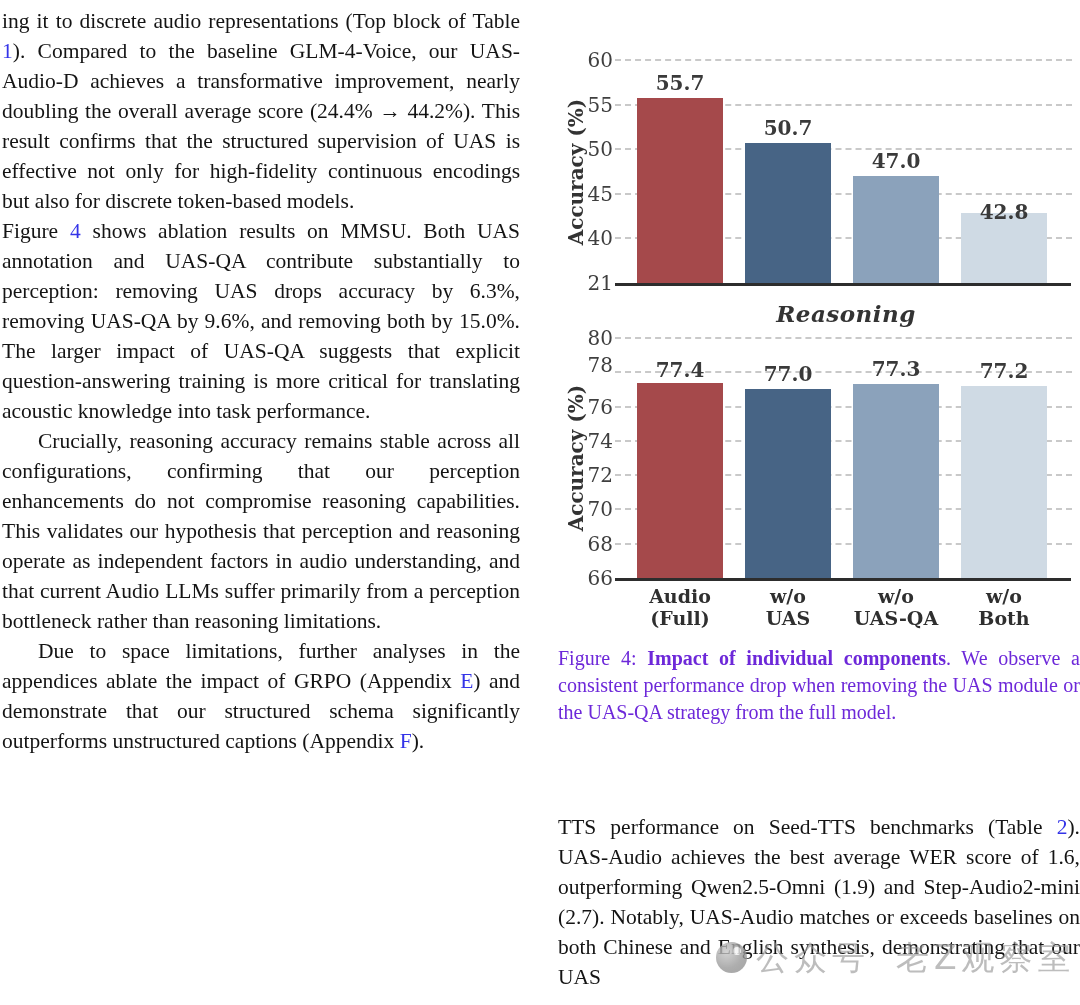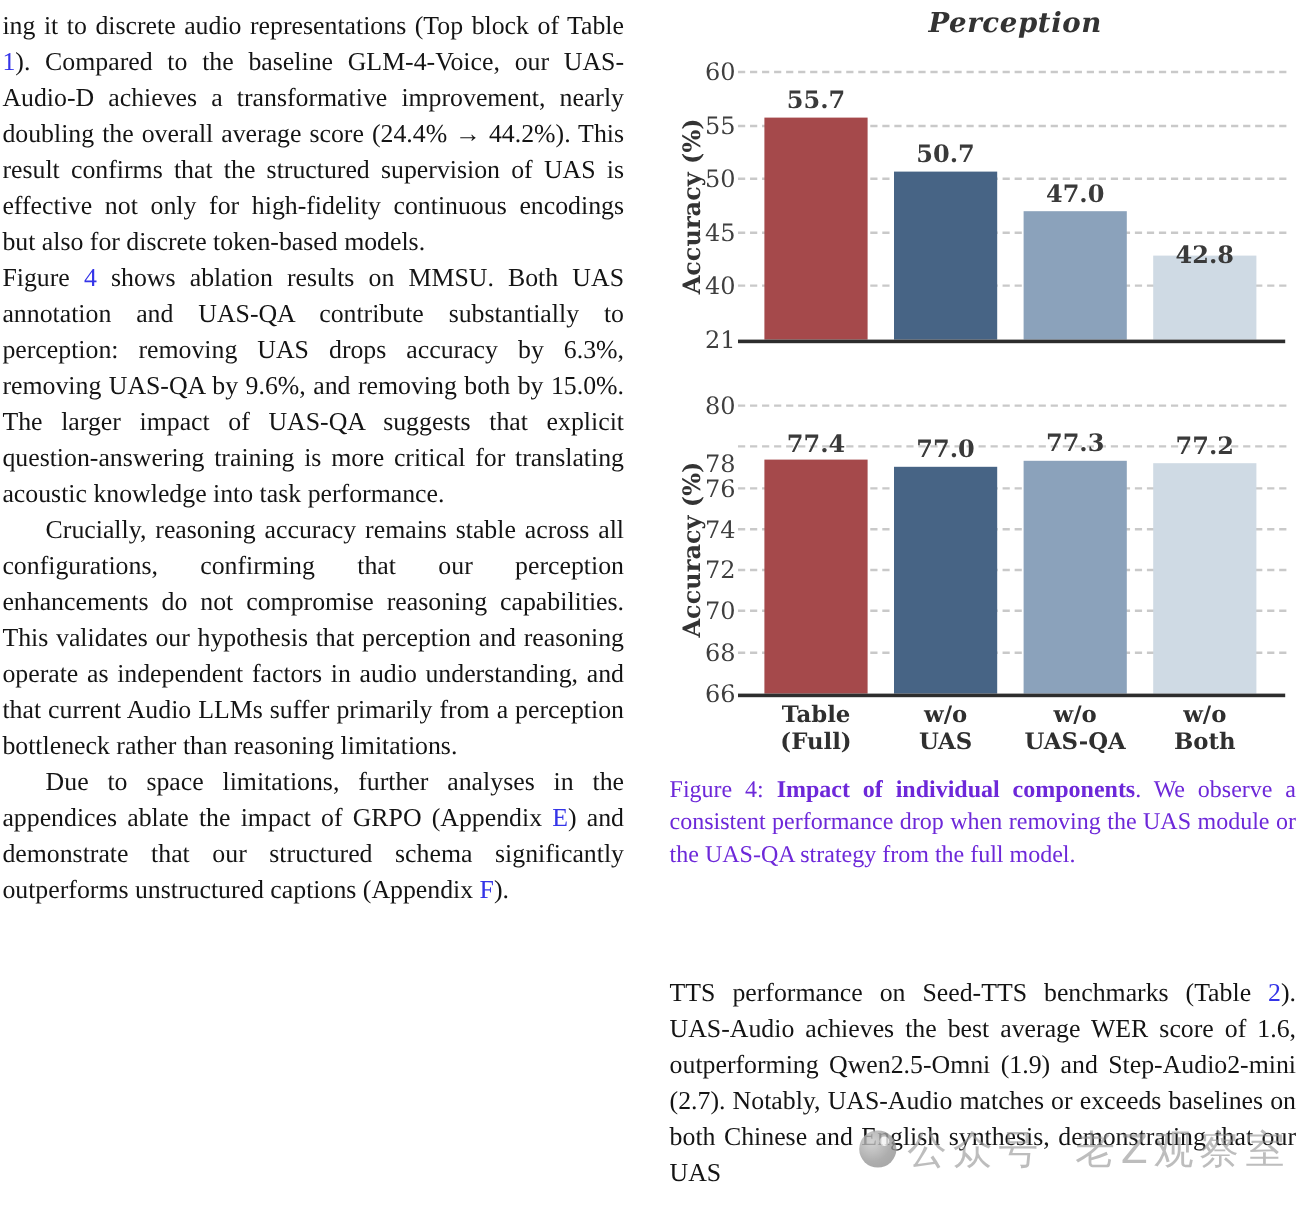--- a/index.html
+++ b/index.html
@@ -83,21 +83,20 @@
 
   <div class="col-left">
     <p class="body"><span>ing it to discrete audio representations (Top block of Table </span><span class="link">1</span><span>).  Compared to the baseline GLM-4-Voice, our UAS-Audio-D achieves a transformative improvement, nearly doubling the overall average score (24.4% → 44.2%). This result confirms that the structured supervision of UAS is effective not only for high-fidelity continuous encodings but also for discrete token-based models.</span></p>
     <p class="body"><span>Figure </span><span class="link">4</span><span> shows ablation results on MMSU. Both UAS annotation and UAS-QA contribute substantially to perception: removing UAS drops accuracy by 6.3%, removing UAS-QA by 9.6%, and removing both by 15.0%. The larger impact of UAS-QA suggests that explicit question-answering training is more critical for translating acoustic knowledge into task performance.</span></p>
     <p class="body indent"><span>Crucially, reasoning accuracy remains stable across all configurations, confirming that our perception enhancements do not compromise reasoning capabilities. This validates our hypothesis that perception and reasoning operate as independent factors in audio understanding, and that current Audio LLMs suffer primarily from a perception bottleneck rather than reasoning limitations.</span></p>
     <p class="body indent"><span>Due to space limitations, further analyses in the appendices ablate the impact of GRPO (Appendix </span><span class="link">E</span><span>) and demonstrate that our structured schema significantly outperforms unstructured captions (Appendix </span><span class="link">F</span><span>).</span></p>
   </div>
 
   <div class="col-right">
     <div class="chart" id="chart-0" style="top: 0px; height: 292px;">
-        <div class="chart-title" style="left: 67px; width: 442px; top: 6px;">Perception</div>
         <div class="y-axis-label" style="left: 18px; top: 171.5px;">Accuracy (%)</div>
         <div class="y-tick-label" style="left: 11px; top: 271px;">21</div>
         <div class="gridline" style="left: 57px; width: 457px; top: 237.4px;"></div>
         <div class="y-tick-label" style="left: 11px; top: 226.4px;">40</div>
         <div class="gridline" style="left: 57px; width: 457px; top: 192.8px;"></div>
         <div class="y-tick-label" style="left: 11px; top: 181.8px;">45</div>
         <div class="gridline" style="left: 57px; width: 457px; top: 148.2px;"></div>
         <div class="y-tick-label" style="left: 11px; top: 137.2px;">50</div>
         <div class="gridline" style="left: 57px; width: 457px; top: 103.6px;"></div>
         <div class="y-tick-label" style="left: 11px; top: 92.6px;">55</div>
@@ -107,47 +106,48 @@
         <div class="bar-value" style="left: 79px; top: 71.356px;">55.7</div>
         <div class="bar" style="left: 187px; top: 142.956px; height: 140.044px; background: rgb(71, 100, 133);"></div>
         <div class="bar-value" style="left: 187px; top: 115.956px; text-align: center;">50.7</div>
         <div class="bar" style="left: 295px; top: 175.96px; height: 107.04px; background: rgb(139, 162, 187);"></div>
         <div class="bar-value" style="left: 295px; top: 148.96px;">47.0</div>
         <div class="bar" style="left: 403px; top: 213.424px; height: 69.576px; background: rgb(207, 218, 228);"></div>
         <div class="bar-value" style="left: 403px; top: 186.424px; margin-top: 14px;">42.8</div>
         <div class="x-axis" style="left: 57px; width: 456px; top: 283px;"></div>
       </div>
     <div class="chart" id="chart-1" style="top: 298px; height: 334px;">
+        <div class="chart-title" style="left: 67px; width: 442px; top: 2px;">Reasoning</div>
         <div class="y-axis-label" style="left: 18px; top: 160px;">Accuracy (%)</div>
         <div class="y-tick-label" style="left: 11px; top: 268px;">66</div>
         <div class="gridline" style="left: 57px; width: 457px; top: 244.714px;"></div>
         <div class="y-tick-label" style="left: 11px; top: 233.714px;">68</div>
         <div class="gridline" style="left: 57px; width: 457px; top: 210.429px;"></div>
         <div class="y-tick-label" style="left: 11px; top: 199.429px;">70</div>
         <div class="gridline" style="left: 57px; width: 457px; top: 176.143px;"></div>
         <div class="y-tick-label" style="left: 11px; top: 165.143px; text-align: right;">72</div>
         <div class="gridline" style="left: 57px; width: 457px; top: 141.857px;"></div>
         <div class="y-tick-label" style="left: 11px; top: 130.857px;">74</div>
         <div class="gridline" style="left: 57px; width: 457px; top: 107.571px;"></div>
         <div class="y-tick-label" style="left: 11px; top: 96.5714px;">76</div>
         <div class="gridline" style="left: 57px; width: 457px; top: 73.2857px;"></div>
-        <div class="y-tick-label" style="left: 11px; top: 76px;">78</div>
+        <div class="y-tick-label" style="left: 11px; top: 55px;">78</div>
         <div class="gridline" style="left: 57px; width: 457px; top: 39px;"></div>
         <div class="y-tick-label" style="left: 11px; top: 28px;">80</div>
         <div class="bar" style="left: 79px; top: 84.5714px; height: 195.429px; background: rgb(165, 73, 75);"></div>
         <div class="bar-value" style="left: 79px; top: 40px; margin-top: 20px;">77.4</div>
         <div class="bar" style="left: 187px; top: 91.4286px; height: 188.571px; background: rgb(71, 100, 133);"></div>
         <div class="bar-value" style="left: 187px; top: 64.4286px;">77.0</div>
         <div class="bar" style="left: 295px; top: 86.2857px; height: 193.714px; background: rgb(139, 162, 187);"></div>
         <div class="bar-value" style="left: 295px; top: 59.2857px;">77.3</div>
         <div class="bar" style="left: 403px; top: 88px; height: 192px; background: rgb(207, 218, 228);"></div>
         <div class="bar-value" style="left: 403px; top: 61px;">77.2</div>
         <div class="x-axis" style="left: 57px; width: 456px; top: 280px;"></div>
         <div class="x-cat-label" style="left: 67px; top: 287px;">
-          <div>Table</div>
+          <div>Audio</div>
           <div>(Full)</div>
         </div>
         <div class="x-cat-label" style="left: 175px; top: 287px;">
           <div>w/o</div>
           <div>UAS</div>
         </div>
         <div class="x-cat-label" style="left: 283px; top: 287px;">
           <div>w/o</div>
           <div>UAS-QA</div>
         </div>

